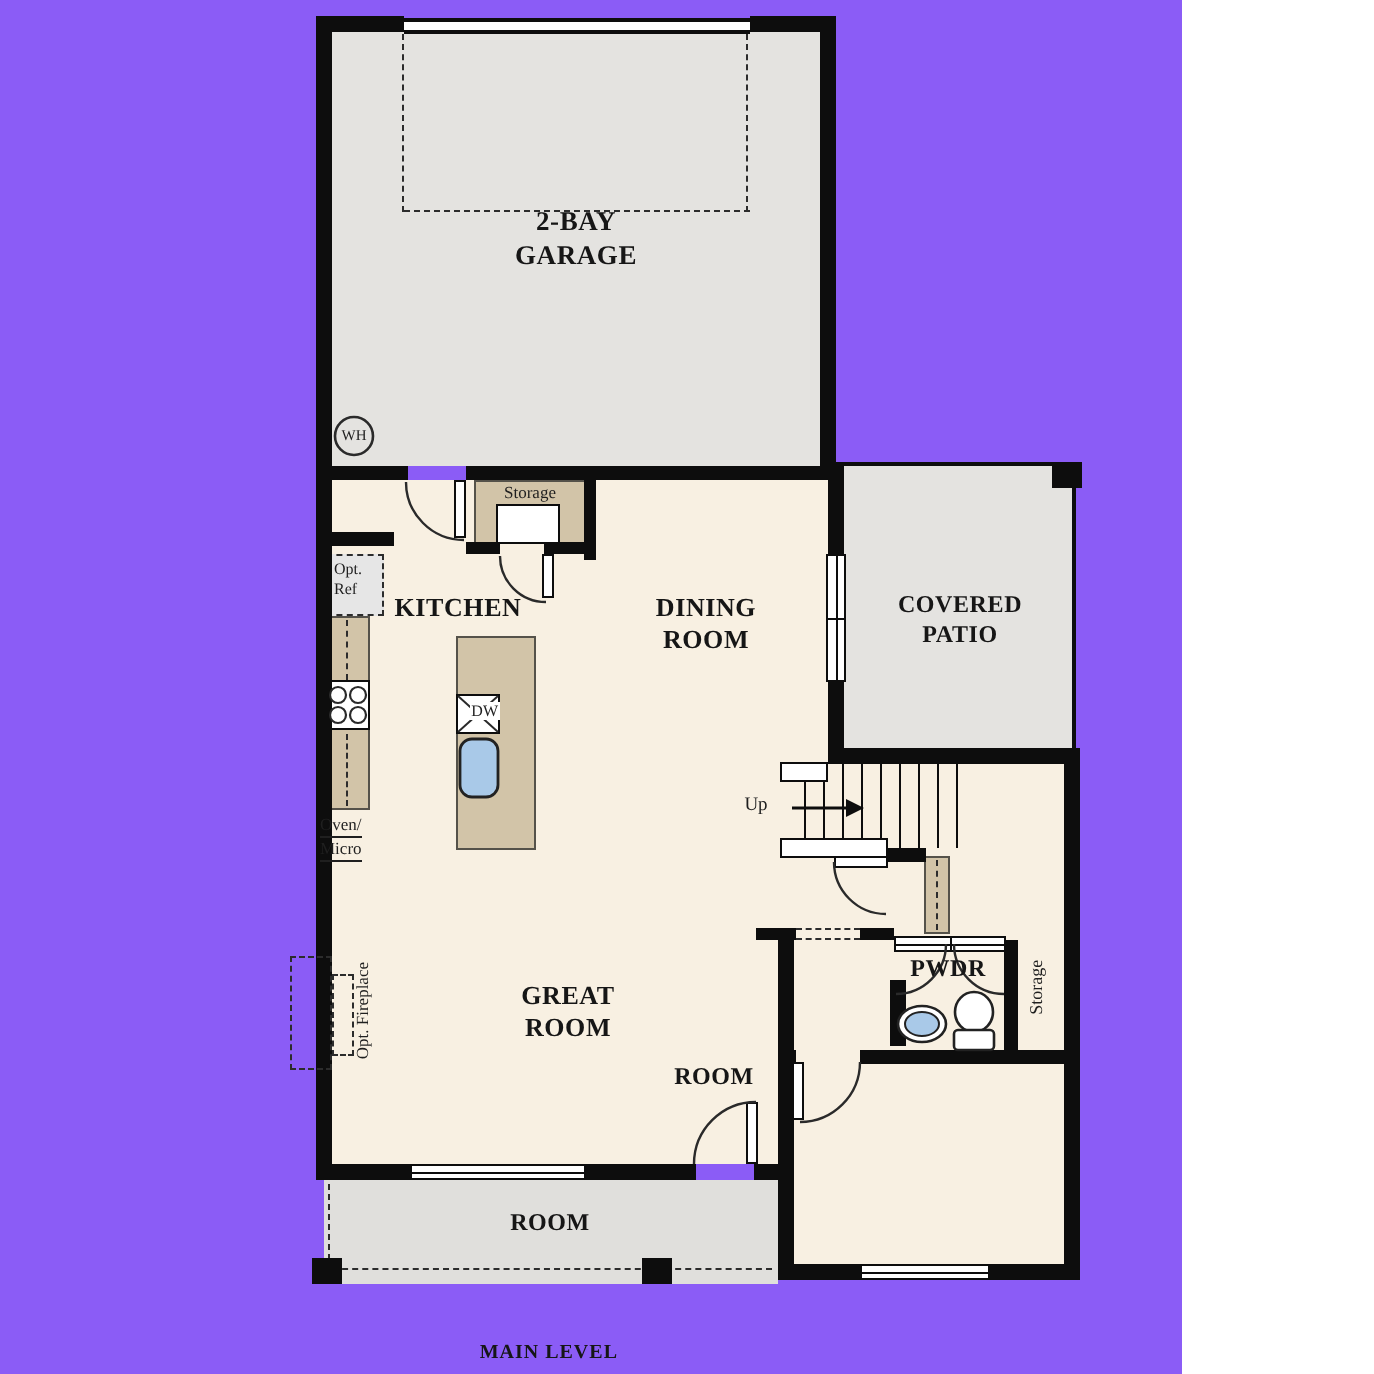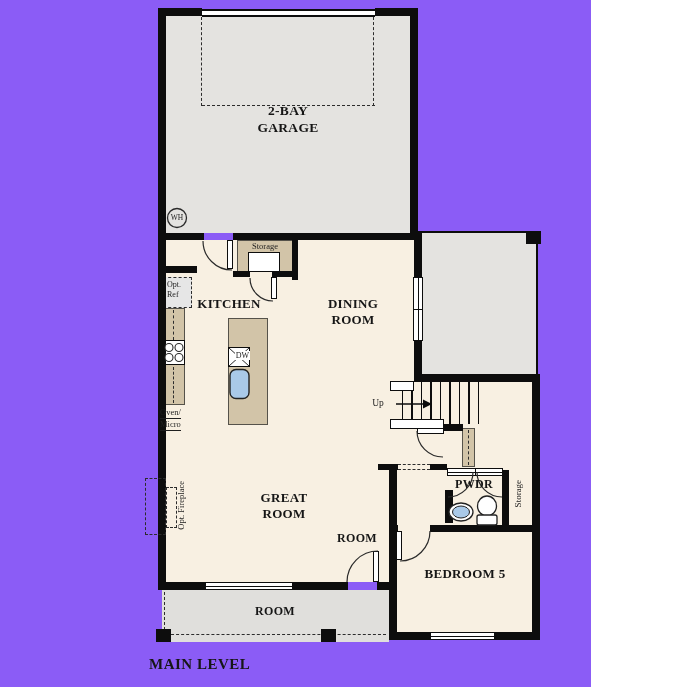--- a/index.html
+++ b/index.html
@@ -162,31 +162,34 @@
 
   <div class="room-label" style="left:218px;top:103px;width:140px;font-size:13.5px">
     <div>2-BAY</div>
       <div>GARAGE</div>
   </div>
   <div class="room-label" style="left:179px;top:296px;width:100px">KITCHEN</div>
   <div class="room-label" style="left:303px;top:296px;width:100px">
     <div>DINING</div>
       <div>ROOM</div>
   </div>
+  <div class="room-label" style="left:425px;top:295px;width:110px;font-size:12px">
+    <div>COVERED</div>
+      <div>PATIO</div>
+  </div>
   <div class="room-label" style="left:234px;top:490px;width:100px">
     <div>GREAT</div>
       <div>ROOM</div>
   </div>
   <div class="room-label" style="left:321px;top:531px;width:72px;font-size:12px">ROOM</div>
   <div class="room-label" style="left:230px;top:604px;width:90px;font-size:12px">ROOM</div>
   <div class="room-label" style="left:446px;top:477px;width:56px;font-size:12px">PWDR</div>
   <div class="room-label" style="left:394px;top:566px;width:142px">
-      <div>BEDROOM 5</div>
-  </div>
-  <div class="room-label" style="left:149px;top:655px;width:160px;font-size:15px;text-align:left;letter-spacing:.5px">MAIN LEVEL</div>
+  </div>
+  <div class="room-label" style="left:149px;top:671px;width:160px;font-size:10px;text-align:right;letter-spacing:.5px">MAIN LEVEL</div>
 
   <div class="sm" style="left:242px;top:241px;width:46px;text-align:center">Storage</div>
   <div class="sm" style="left:167px;top:280px;width:24px;font-size:8px">
     <div>Opt.</div>
       <div>Ref</div>
   </div>
   <div class="sm" style="left:160px;top:407px;width:34px">
     <span class="u">Oven/</span><br>
     <span class="u">Micro</span>
   </div>

